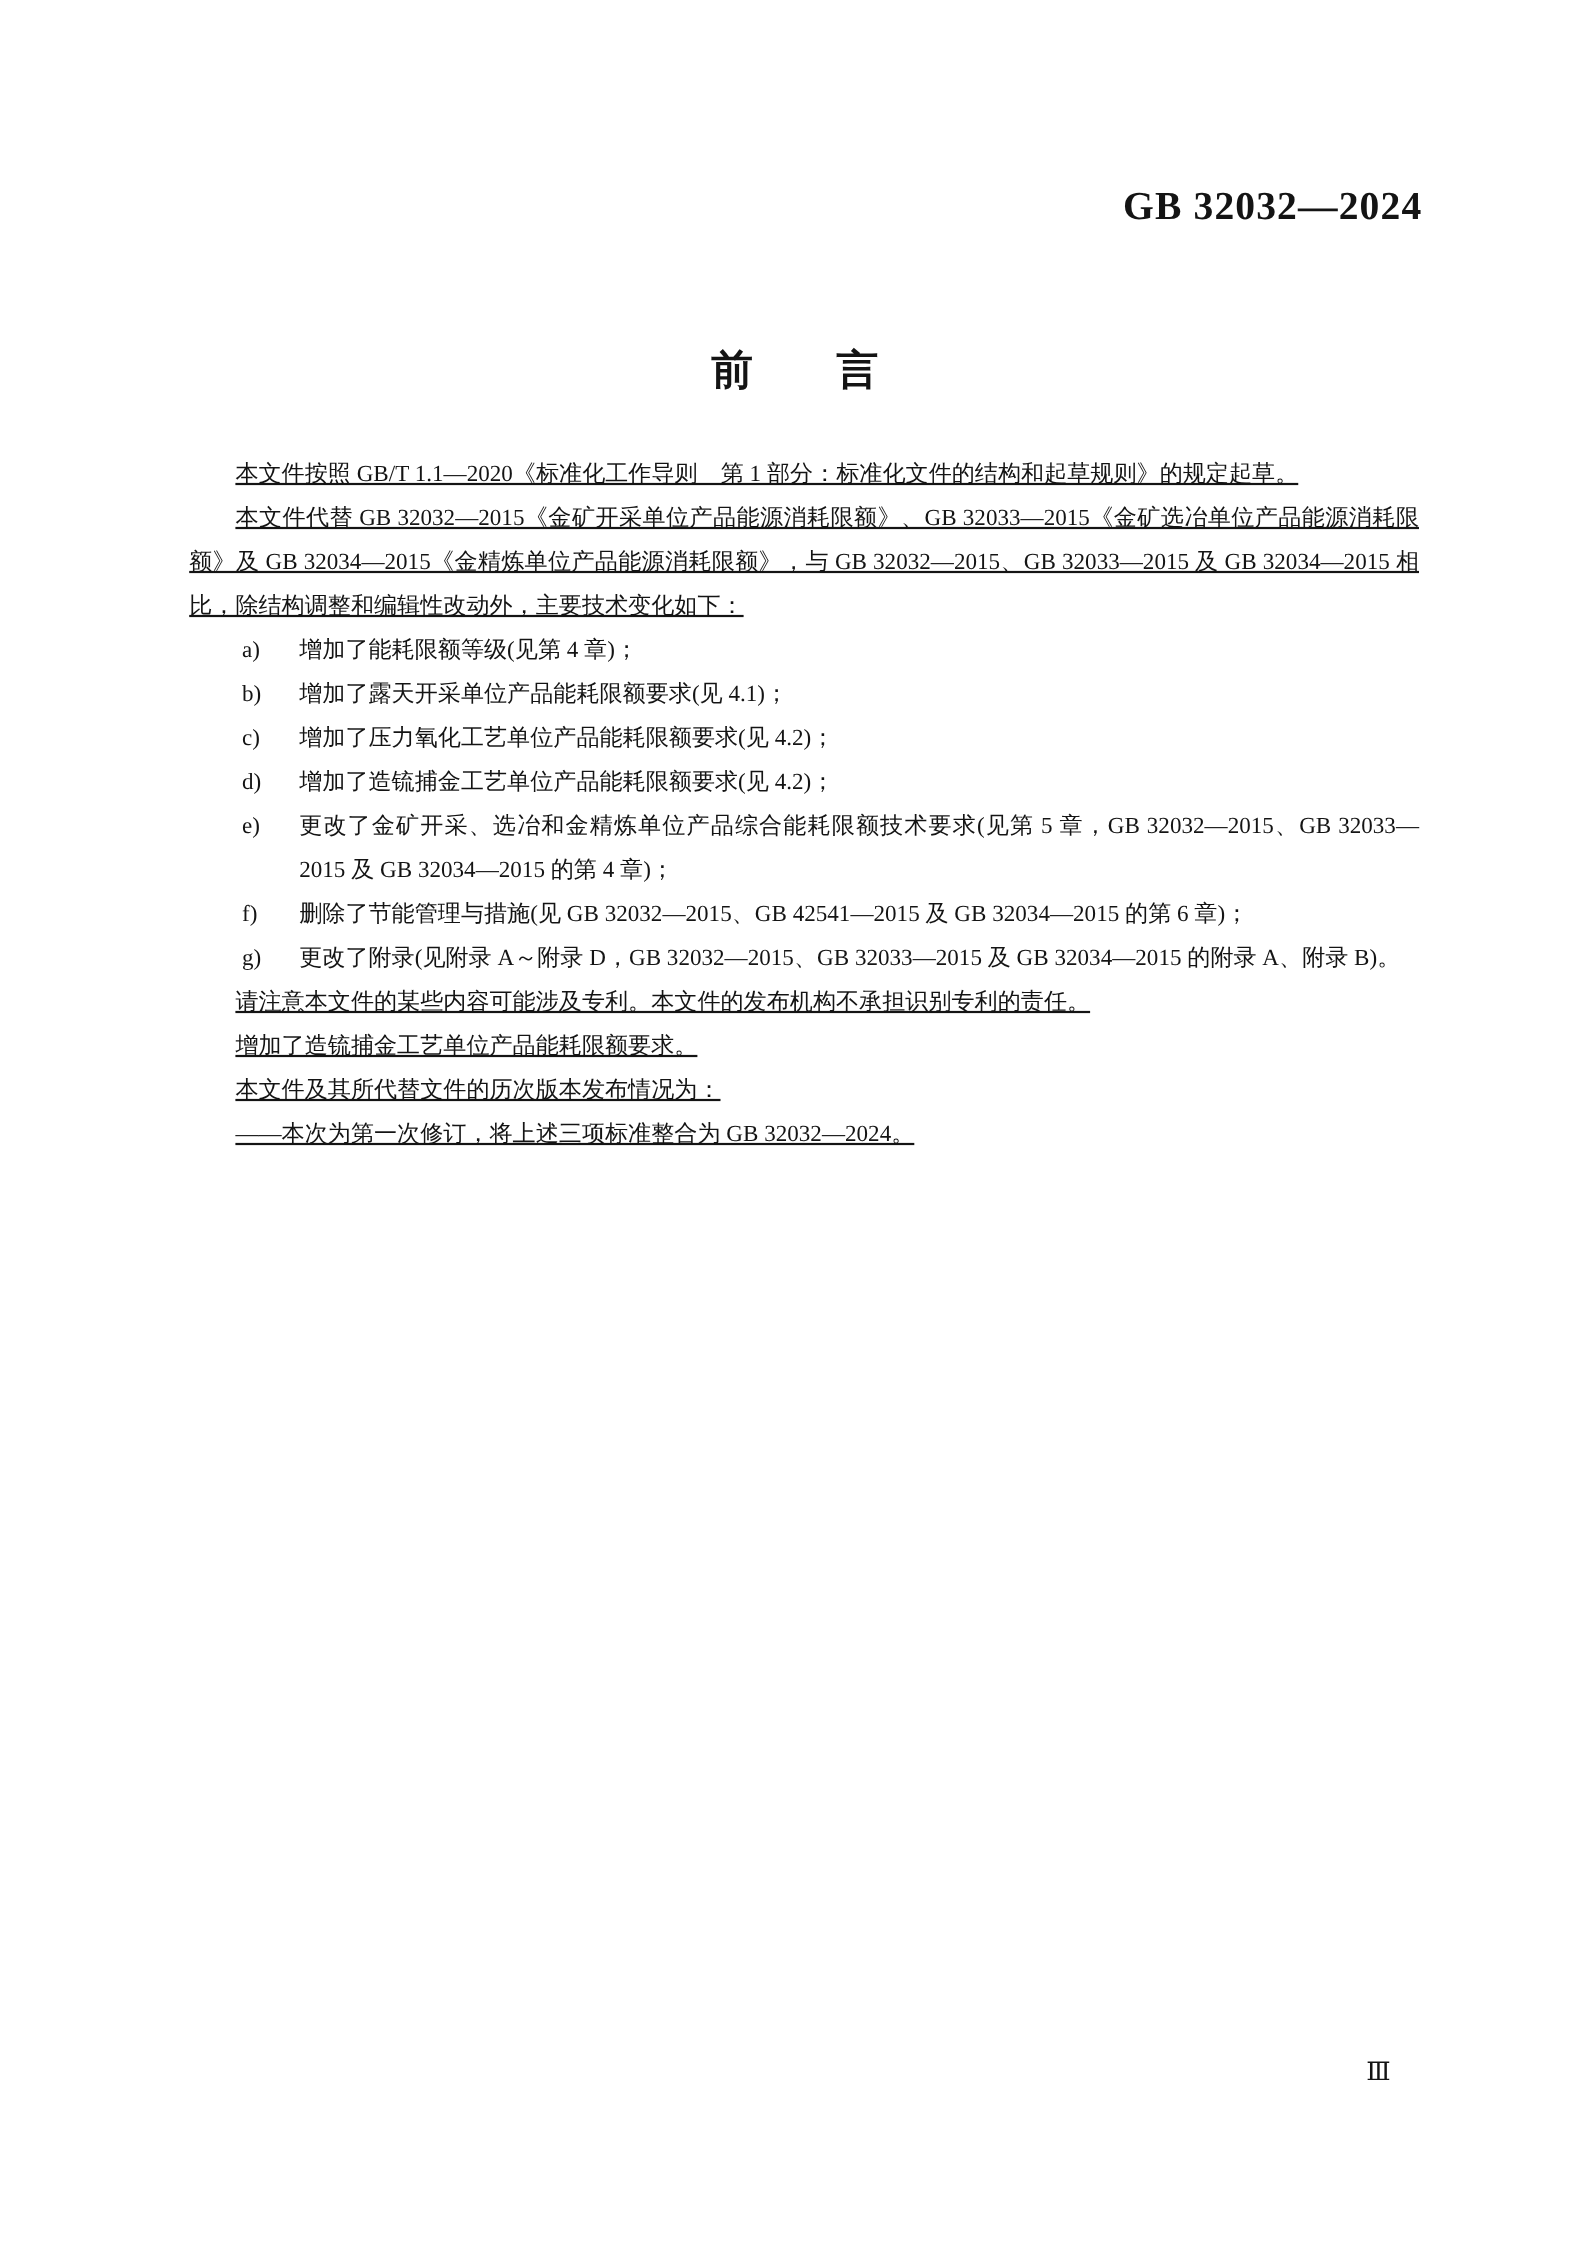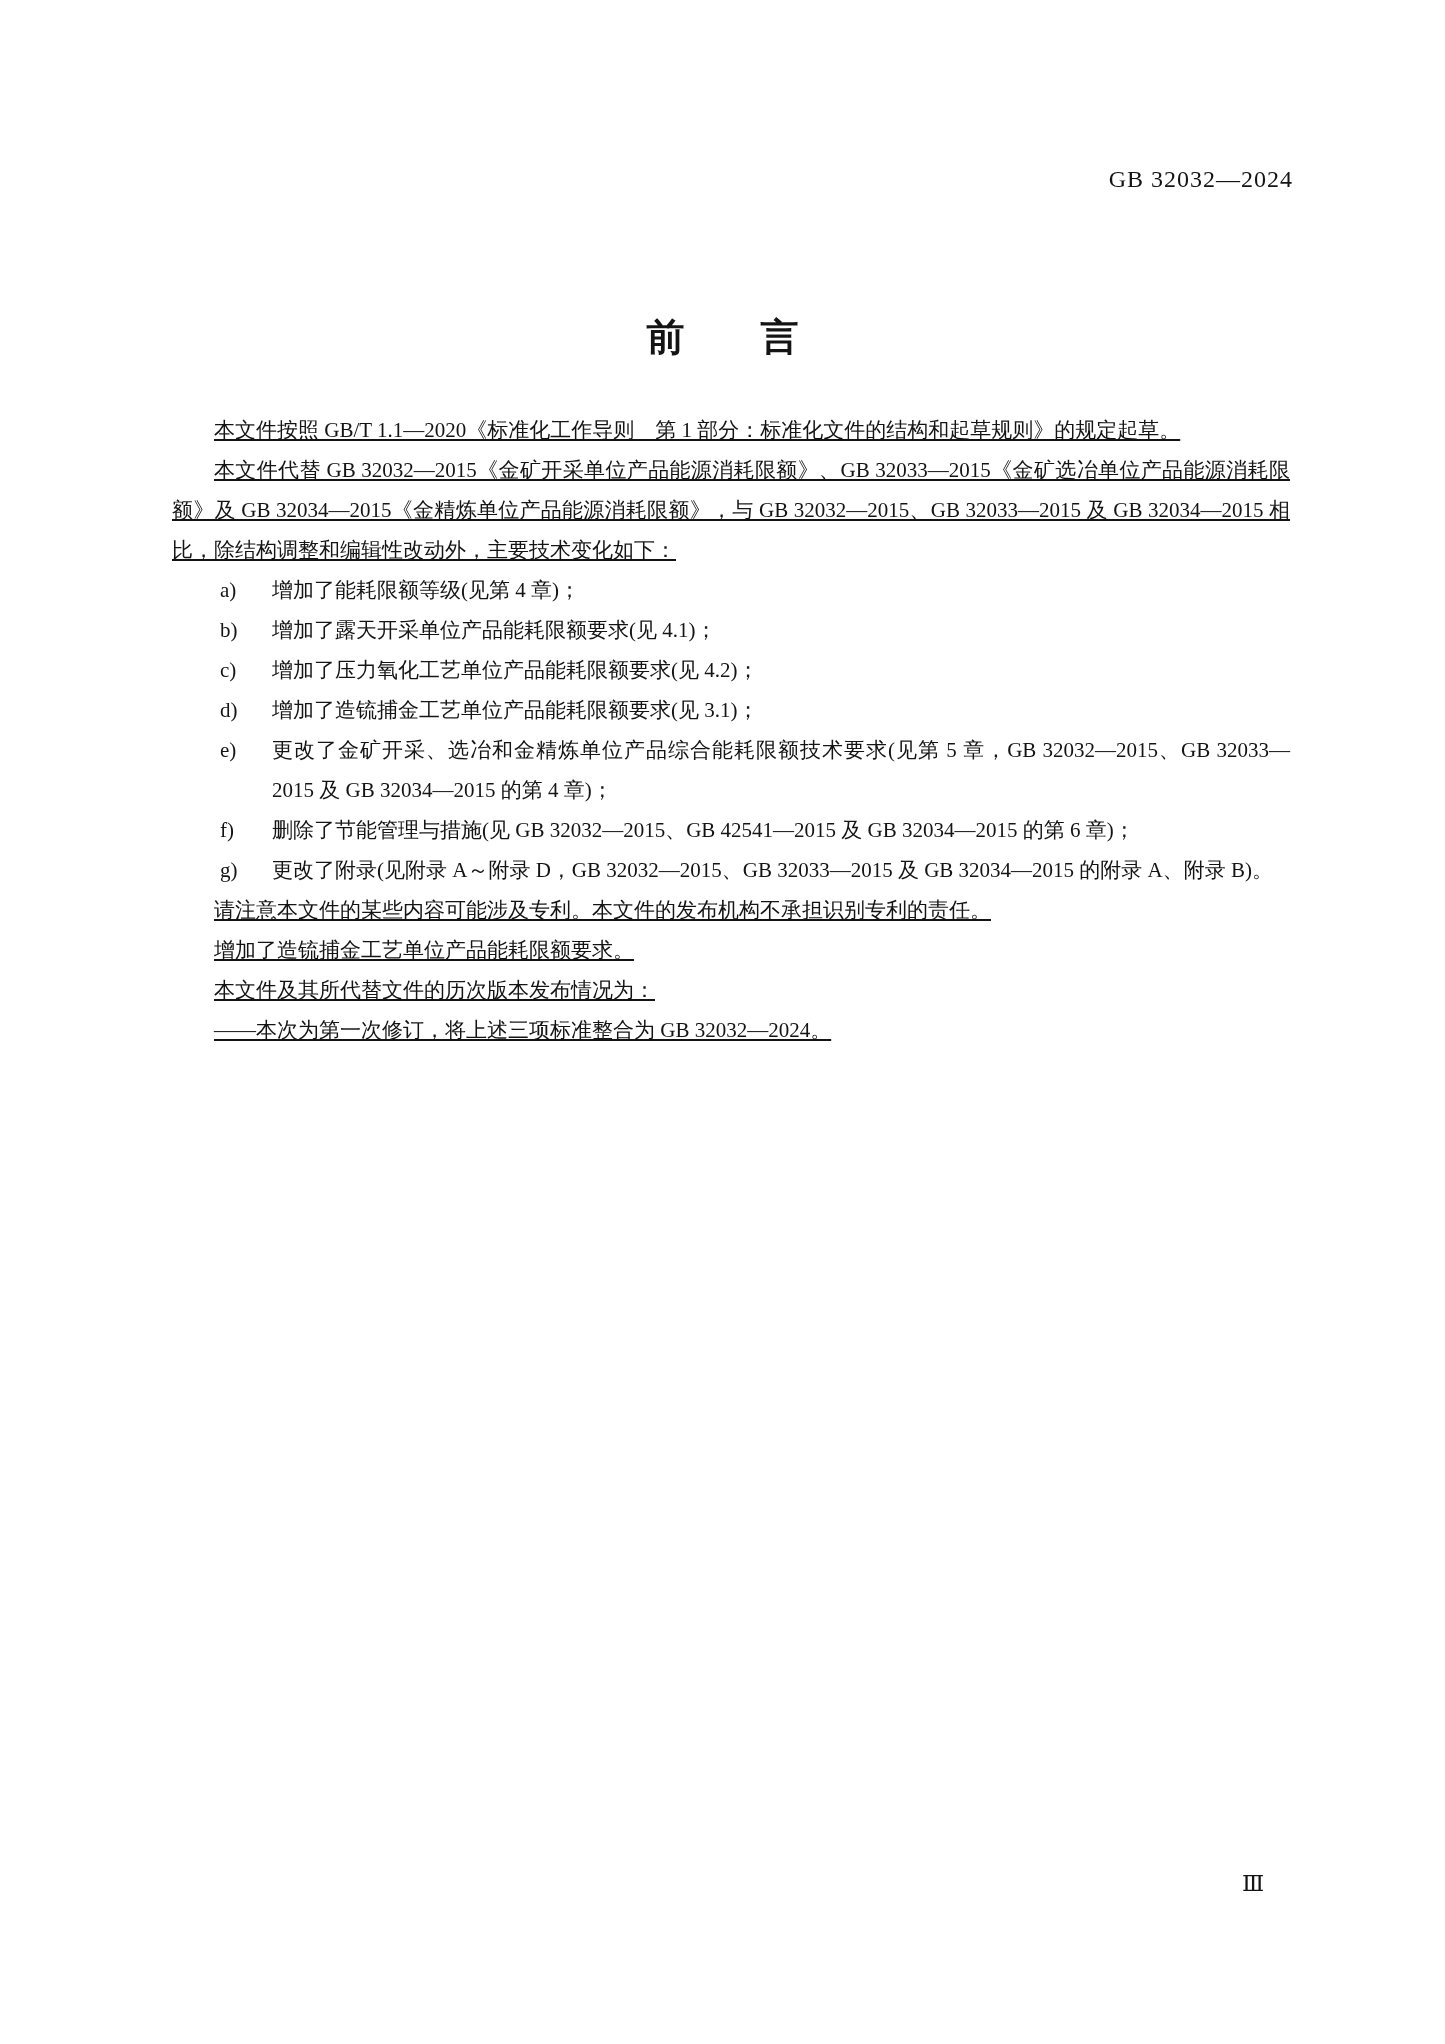--- a/index.html
+++ b/index.html
@@ -14,22 +14,22 @@
     margin: 0 auto;
     background: #ffffff;
     color: #141414;
     font-family: "Liberation Serif", "DejaVu Serif", serif;
     overflow: hidden;
   }
   .standard-number {
     position: absolute;
     top: 166px;
     right: 152px;
-    font-size: 24px;
-    font-weight: normal;
+    font-size: 36px;
+    font-weight: bold;
     letter-spacing: 1px;
     white-space: nowrap;
   }
   .page-title {
     position: absolute;
     top: 288px;
     left: 0;
     width: 100%;
     text-align: center;
     font-size: 38px;
@@ -94,21 +94,21 @@
     <div class="change-item">
       <span class="change-label">b)</span>
       <span class="change-text">增加了露天开采单位产品能耗限额要求(见 4.1)；</span>
     </div>
     <div class="change-item">
       <span class="change-label">c)</span>
       <span class="change-text">增加了压力氧化工艺单位产品能耗限额要求(见 4.2)；</span>
     </div>
     <div class="change-item">
       <span class="change-label">d)</span>
-      <span class="change-text">增加了造锍捕金工艺单位产品能耗限额要求(见 3.1)；</span>
+      <span class="change-text">增加了造锍捕金工艺单位产品能耗限额要求(见 4.2)；</span>
     </div>
     <div class="change-item">
       <span class="change-label">e)</span>
       <span class="change-text">更改了金矿开采、选冶和金精炼单位产品综合能耗限额技术要求(见第 5 章，GB 32032—2015、GB 32033—2015 及 GB 32034—2015 的第 4 章)；</span>
     </div>
     <div class="change-item">
       <span class="change-label">f)</span>
       <span class="change-text">删除了节能管理与措施(见 GB 32032—2015、GB 42541—2015 及 GB 32034—2015 的第 6 章)；</span>
     </div>
     <div class="change-item">

